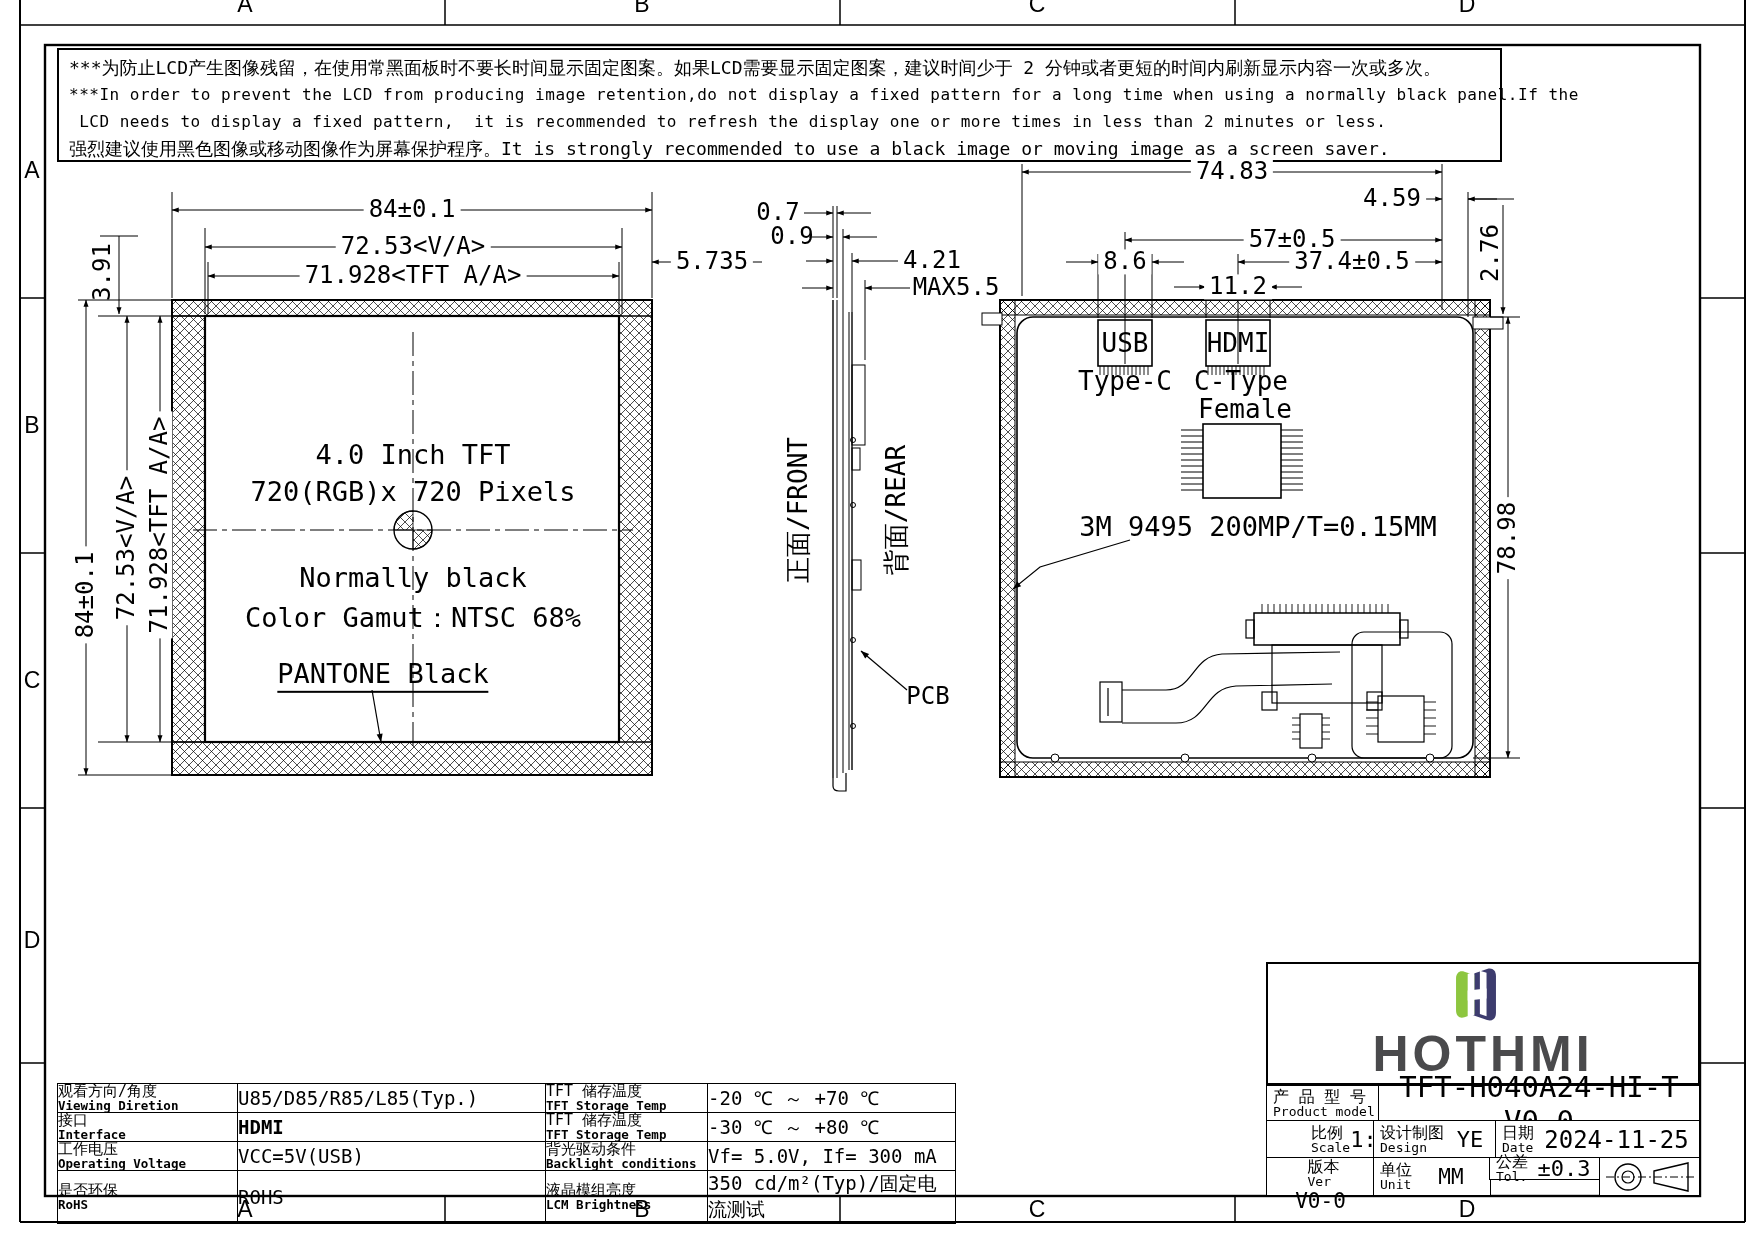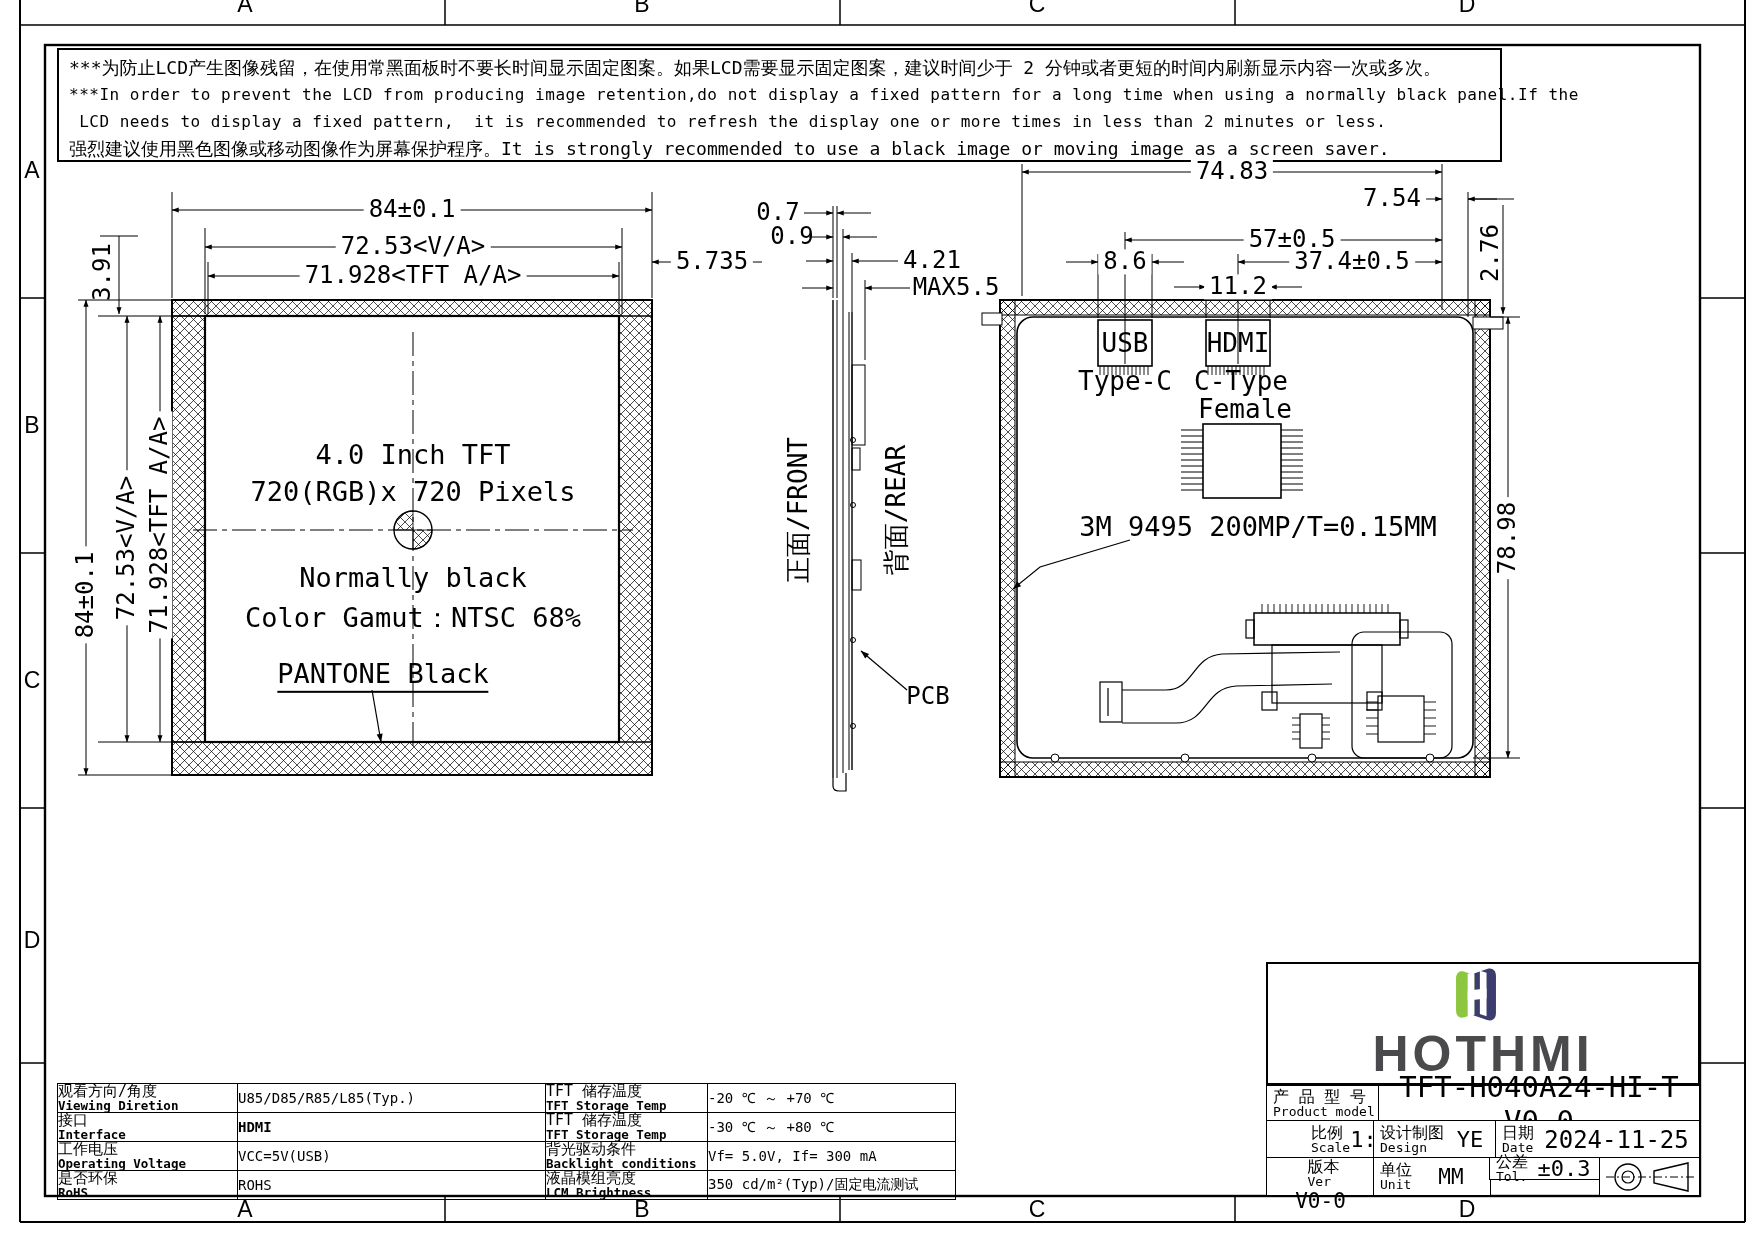--- a/index.html
+++ b/index.html
@@ -16,21 +16,21 @@
   .warn div{white-space:pre;line-height:27px;}
   .w-cjk{font-size:18px;font-family:"DejaVu Sans Mono",monospace;}
   .w-en{font-size:16px;font-family:"DejaVu Sans Mono",monospace;letter-spacing:.5px;}
   .pantone{border-bottom:2px solid #000;padding-bottom:2px;}
   
   table.spec{position:absolute;left:57px;top:1083px;z-index:3;border-collapse:collapse;table-layout:fixed;}
   table.spec td{border:1.6px solid #000;height:28px;padding:0;vertical-align:middle;overflow:hidden;}
   td.lab{padding-left:7px;}
   td.lab .cn{font-size:15px;line-height:15px;font-family:"DejaVu Sans Mono",monospace;}
   td.lab .en{font-size:12.5px;line-height:13px;font-family:"DejaVu Sans Mono",monospace;font-weight:bold;}
-  td.val{font-size:14px;font-family:"DejaVu Sans Mono",monospace;padding-left:12px;}
+  td.val{font-size:19px;font-family:"DejaVu Sans Mono",monospace;padding-left:12px;}
   .bold{font-weight:bold;}
   
   .tb-cell{position:absolute;border:1.6px solid #000;box-sizing:border-box;background:#fff;z-index:3;
            display:flex;align-items:center;}
   .tb-lab{padding-left:6px;flex:0 0 auto;}
   .tb-lab .cn{font-size:16px;line-height:17px;font-family:"DejaVu Sans Mono",monospace;}
   .tb-lab .en{font-size:13px;line-height:14px;font-family:"DejaVu Sans Mono",monospace;}
   .tb-val{flex:1;text-align:center;font-family:"DejaVu Sans Mono",monospace;}
   .logo-box{position:absolute;left:1266px;top:962px;width:434px;height:123px;border:2px solid #000;
             box-sizing:border-box;z-index:3;display:flex;align-items:center;justify-content:center;background:#fff;flex-direction:column;}
@@ -264,21 +264,21 @@
 
 <div class="lb s24" style="left:778px;top:213px;">0.7</div>
 <div class="lb s24" style="left:792px;top:237px;">0.9</div>
 <div class="lb s24" style="left:932px;top:261px;">4.21</div>
 <div class="lb s24" style="left:956px;top:288px;">MAX5.5</div>
 <div class="lb s26 r90" style="left:799px;top:510px;">正面/FRONT</div>
 <div class="lb s26 r90" style="left:897px;top:510px;">背面/REAR</div>
 <div class="lb s24" style="left:928px;top:697px;">PCB</div>
 
 <div class="lb s24 bg" style="left:1232px;top:172px;">74.83</div>
-<div class="lb s24 bg" style="left:1392px;top:199px;">7.54</div>
+<div class="lb s24 bg" style="left:1392px;top:199px;">4.59</div>
 <div class="lb s24 bg" style="left:1292px;top:240px;">57±0.5</div>
 <div class="lb s24 bg" style="left:1125px;top:262px;">8.6</div>
 <div class="lb s24 bg" style="left:1352px;top:262px;">37.4±0.5</div>
 <div class="lb s24 bg" style="left:1238px;top:287px;">11.2</div>
 <div class="lb s24 r90" style="left:1491px;top:253px;">2.76</div>
 <div class="lb s24 r90 bg" style="left:1508px;top:538px;">78.98</div>
 <div class="lb s26" style="left:1125px;top:344px;">USB</div>
 <div class="lb s26" style="left:1125px;top:382px;">Type-C</div>
 <div class="lb s26" style="left:1238px;top:344px;">HDMI</div>
 <div class="lb s26" style="left:1241px;top:382px;">C-Type</div>

